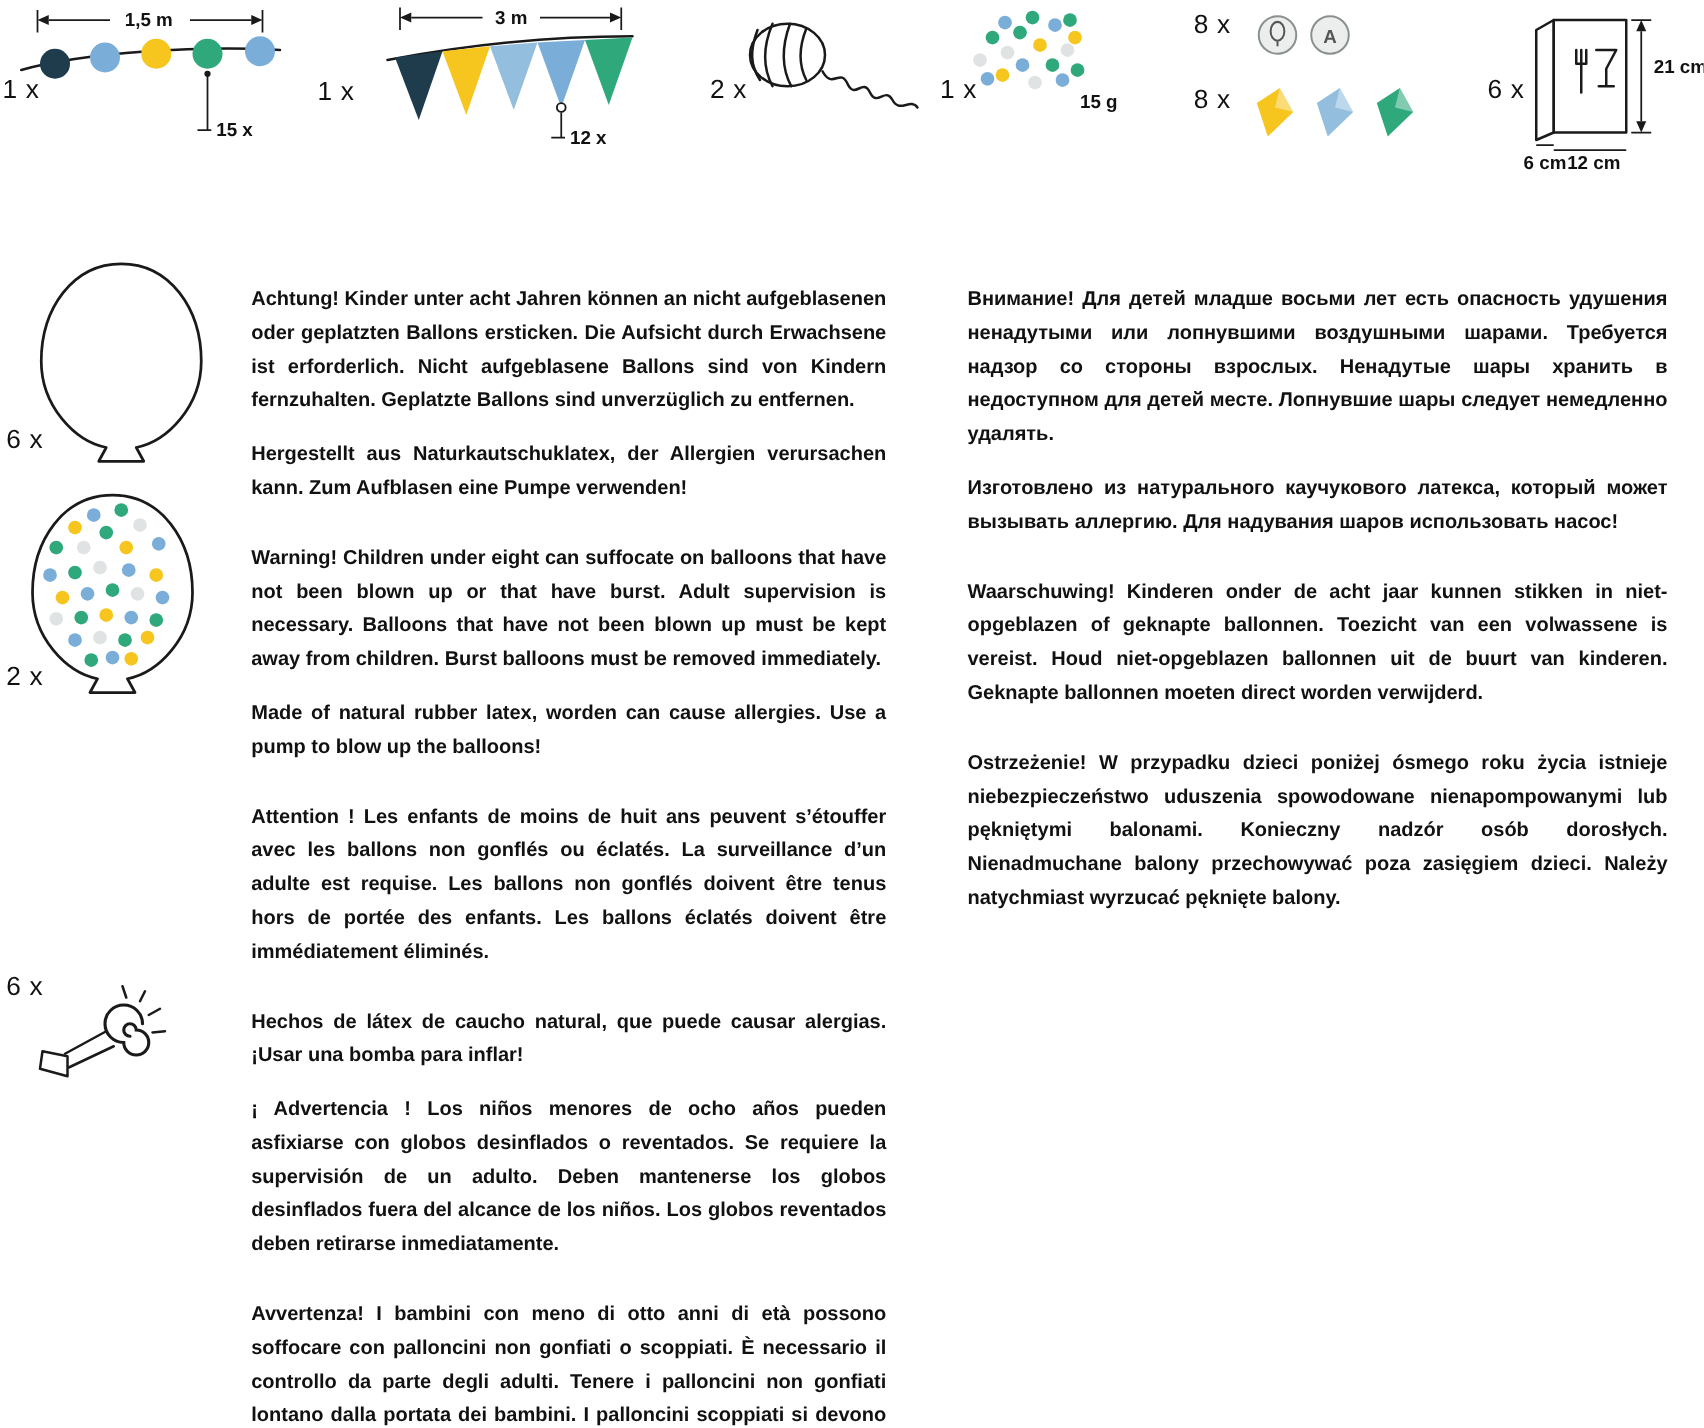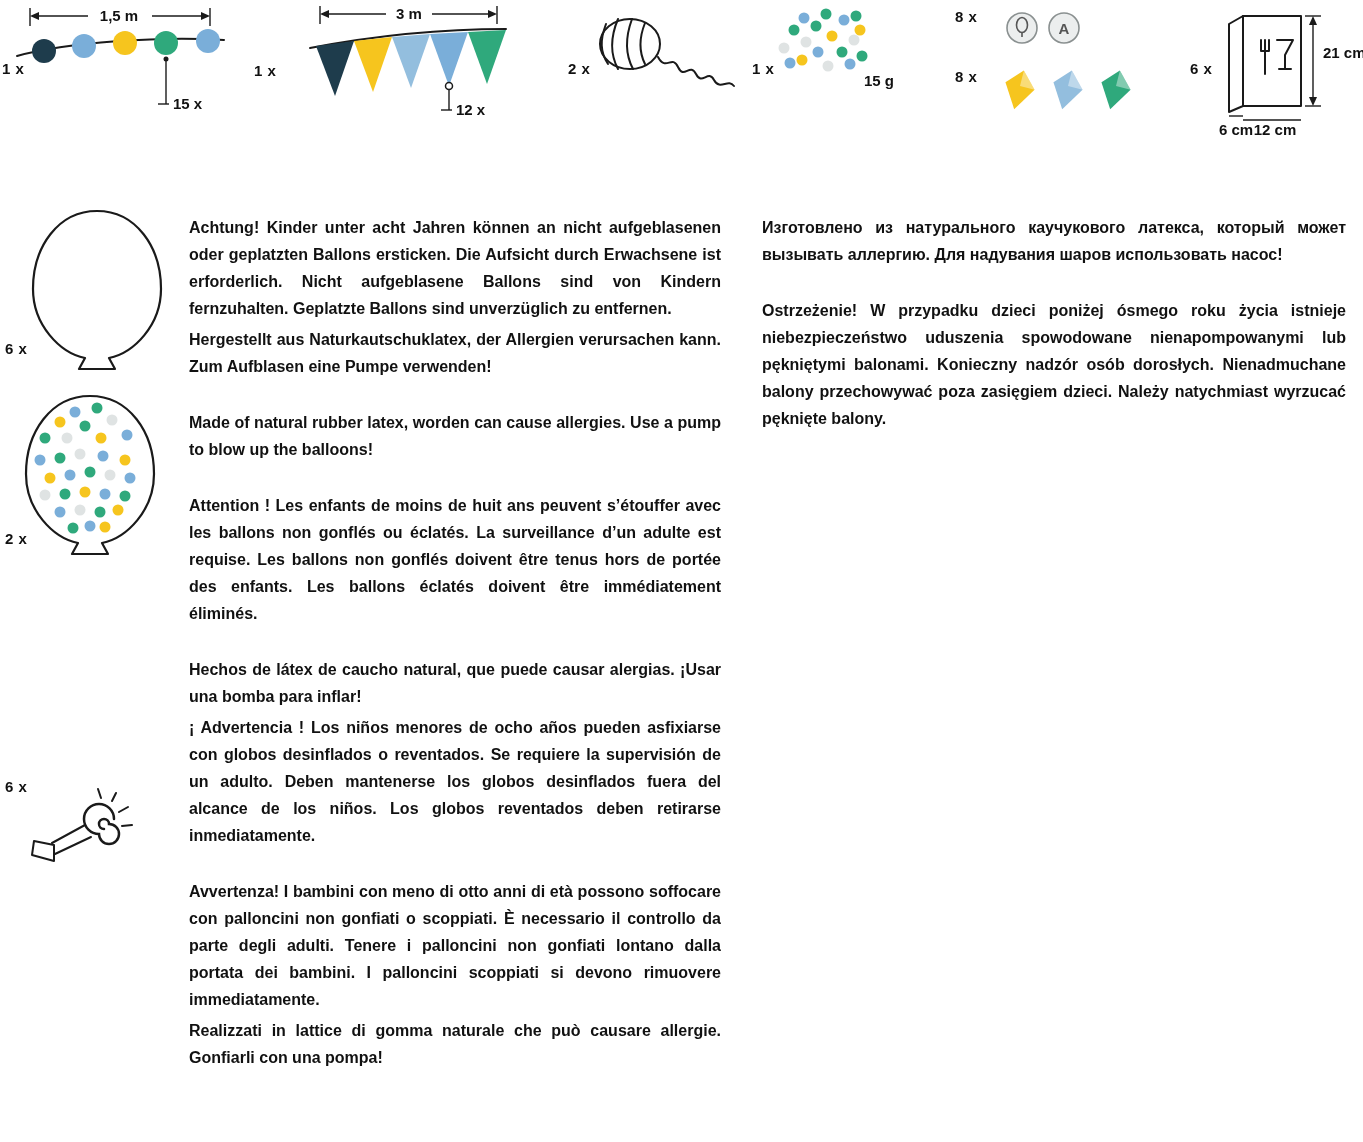--- a/index.html
+++ b/index.html
@@ -2,38 +2,38 @@
 <html><head>
 <meta charset="utf-8">
 <style>
   * { margin:0; padding:0; box-sizing:border-box; }
   html,body { background:#fff; }
   .page {
     position:relative; width:1363px; height:1142px; background:#fff;
     font-family:"Liberation Sans", sans-serif; color:#111; overflow:hidden;
   }
   .qty {
-    position:absolute; font-weight:700; font-size:15px; color:#111;
+    position:absolute; font-weight:400; font-size:21px; color:#111;
     letter-spacing:.5px; white-space:nowrap;
   }
   .icon-svg { position:absolute; }
   svg text {
     font-family:"Liberation Sans", sans-serif; font-weight:700;
     font-size:15px; fill:#111;
   }
   .stroke { fill:none; stroke:#1a1a1a; stroke-width:2; stroke-linecap:round; stroke-linejoin:round; }
   .thin { fill:none; stroke:#1a1a1a; stroke-width:1.4; stroke-linecap:butt; }
   .f-dt { fill:#1e3c4c; } .f-b { fill:#7aaed9; } .f-lb { fill:#93bede; }
   .f-y { fill:#f6c51e; } .f-g { fill:#2fa97c; } .f-lg { fill:#dfe3e3; }
   .f-ink { fill:#1a1a1a; }
   .col { position:absolute; top:210px; }
   .col-left  { left:185px; width:540px; }
   .col-right { left:758px; width:592px; }
   .warn { font-size:16px; line-height:27px; font-weight:700; text-align:justify; color:#111; }
-  .warn p { margin:4px; }
+  .warn p { margin:16px; }
   .block { margin-bottom:29px; }
   .sticker-letter { font-size:15px; fill:#555; }
 </style>
 </head>
 <body>
 
 <div class="page">
 
   <div class="qty" style="left:2px; top:60px;">1 x</div>
   <svg class="icon-svg" style="left:12px; top:4px;" width="215" height="125" viewBox="0 0 215 125">
@@ -207,39 +207,42 @@
     <polygon class="stroke" points="6,56 26,60 26,76 4,70"></polygon>
     <path class="stroke" d="M70,4 L73,13 M88,8 L84,16 M100,22 L91,27 M104,40 L94,41"></path>
   </svg>
 
   <div class="col col-left">
     <section class="block warn">
       <p>Achtung! Kinder unter acht Jahren können an nicht aufgeblasenen oder geplatzten Ballons ersticken. Die Aufsicht durch Erwachsene ist erforderlich. Nicht aufgeblasene Ballons sind von Kindern fernzuhalten. Geplatzte Ballons sind unverzüglich zu entfernen.</p>
       <p>Hergestellt aus Naturkautschuklatex, der Allergien verursachen kann. Zum Aufblasen eine Pumpe verwenden!</p>
     </section>
     <section class="block warn">
+      <p>Warning! Children under eight can suffocate on balloons that have not been blown up or that have burst. Adult supervision is necessary. Balloons that have not been blown up must be kept away from children. Burst balloons must be removed immediately.</p>
       <p>Made of natural rubber latex, worden can cause allergies. Use a pump to blow up the balloons!</p>
     </section>
     <section class="block warn">
       <p>Attention ! Les enfants de moins de huit ans peuvent s’étouffer avec les ballons non gonflés ou éclatés. La surveillance d’un adulte est requise. Les ballons non gonflés doivent être tenus hors de portée des enfants. Les ballons éclatés doivent être immédiatement éliminés.</p>
     </section>
     <section class="block warn">
       <p>Hechos de látex de caucho natural, que puede causar alergias. ¡Usar una bomba para inflar!</p>
       <p>¡ Advertencia ! Los niños menores de ocho años pueden asfixiarse con globos desinflados o reventados. Se requiere la supervisión de un adulto. Deben mantenerse los globos desinflados fuera del alcance de los niños. Los globos reventados deben retirarse inmediatamente.</p>
     </section>
     <section class="block warn">
       <p>Avvertenza! I bambini con meno di otto anni di età possono soffocare con palloncini non gonfiati o scoppiati. È necessario il controllo da parte degli adulti. Tenere i palloncini non gonfiati lontano dalla portata dei bambini. I palloncini scoppiati si devono rimuovere immediatamente.</p>
       <p>Realizzati in lattice di gomma naturale che può causare allergie. Gonfiarli con una pompa!</p>
     </section>
   </div>
 
   <div class="col col-right">
     <section class="block warn">
+      <p>Внимание! Для детей младше восьми лет есть опасность удушения ненадутыми или лопнувшими воздушными шарами. Требуется надзор со стороны взрослых. Ненадутые шары хранить в недоступном для детей месте. Лопнувшие шары следует немедленно удалять.</p>
       <p>Изготовлено из натурального каучукового латекса, который может вызывать аллергию. Для надувания шаров использовать насос!</p>
     </section>
     <section class="block warn">
+      <p>Waarschuwing! Kinderen onder de acht jaar kunnen stikken in niet-opgeblazen of geknapte ballonnen. Toezicht van een volwassene is vereist. Houd niet-opgeblazen ballonnen uit de buurt van kinderen. Geknapte ballonnen moeten direct worden verwijderd.</p>
     </section>
     <section class="block warn">
       <p>Ostrzeżenie! W przypadku dzieci poniżej ósmego roku życia istnieje niebezpieczeństwo uduszenia spowodowane nienapompowanymi lub pękniętymi balonami. Konieczny nadzór osób dorosłych. Nienadmuchane balony przechowywać poza zasięgiem dzieci. Należy natychmiast wyrzucać pęknięte balony.</p>
     </section>
   </div>
 
 </div>
 
 </body></html>

